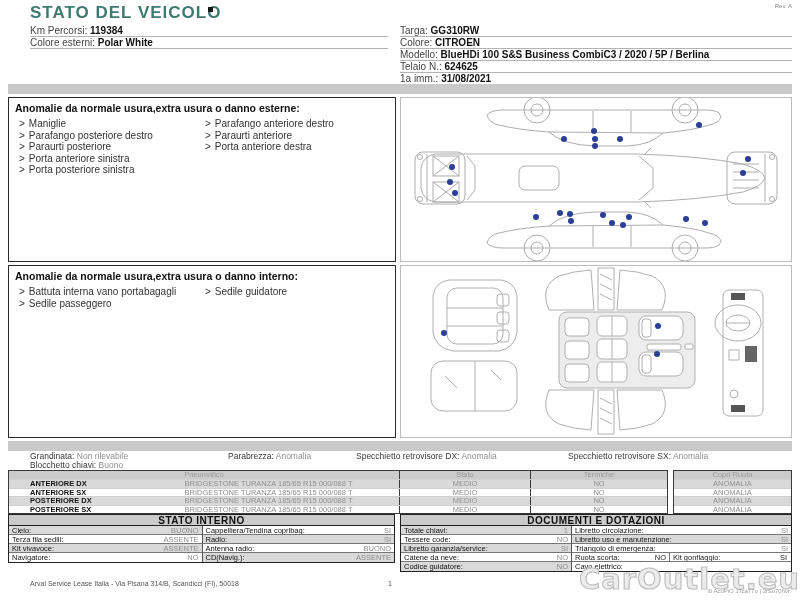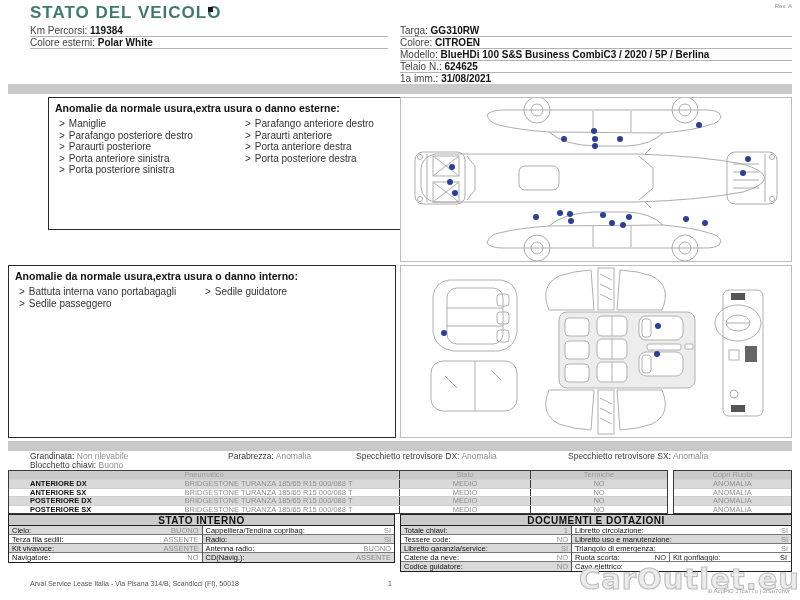--- a/index.html
+++ b/index.html
@@ -18,21 +18,21 @@
   .hdr-fields.right { left:400px; top:25px; width:392px; }
   .f-row { border-bottom:1px solid #b3b3b3; padding:1px 0 1px 0; height:12px; line-height:10px; white-space:nowrap; overflow:hidden; }
   .f-row .lab { color:#444; }
   .f-row .val { color:#111; font-weight:bold; }
   
   .band { position:absolute; left:8px; width:784px; height:10px; background:#c9c9c9; }
   .band.b1 { top:84px; }
   .band.b2 { top:441px; }
   
   .anom-box { position:absolute; left:8px; width:388px; background:#fff; border:1px solid #2a2a2a; }
-  .anom-box.ext { top:97px;  height:133px;margin-left:40px; }
+  .anom-box.ext { top:97px;  height:165px; }
   .anom-box.int { top:265px; height:173px; }
   .anom-title { font-size:10.5px; font-weight:bold; color:#111; padding:4px 6px 2px 6px; }
   .anom-cols { display:flex; padding:2px 4px 0 10px; }
   .anom-col { width:50%; font-size:10px; color:#333; }
   .aitem { line-height:11.5px; padding-right:6px; }
   .arr { margin-right:4px; }
   .diagram-box { position:absolute; left:400px; width:392px; background:#fff; border:1px solid #bdbdbd; }
   .diagram-box.ext { top:97px;  height:165px; }
   .diagram-box.int { top:265px; height:173px; }
   
@@ -120,21 +120,20 @@
         <div class="aitem"><span class="arr">&gt;</span><span>Maniglie</span></div>
         <div class="aitem"><span class="arr">&gt;</span><span>Parafango posteriore destro</span></div>
         <div class="aitem"><span class="arr">&gt;</span><span>Paraurti posteriore</span></div>
         <div class="aitem"><span class="arr">&gt;</span><span>Porta anteriore sinistra</span></div>
         <div class="aitem"><span class="arr">&gt;</span><span>Porta posteriore sinistra</span></div>
       </div>
       <div class="anom-col">
         <div class="aitem"><span class="arr">&gt;</span><span>Parafango anteriore destro</span></div>
         <div class="aitem"><span class="arr">&gt;</span><span>Paraurti anteriore</span></div>
         <div class="aitem"><span class="arr">&gt;</span><span>Porta anteriore destra</span></div>
-        <div class="aitem"><span class="arr">&gt;</span><span>Porta posteriore destra</span></div>
       </div>
     </div>
   </div>
 
   <div class="diagram-box ext">
     <svg viewBox="0 0 390 163" width="390" height="163">
       <g stroke="#adadad" fill="none" stroke-width="1">
 
         <g transform="translate(0,58) scale(1,-1)">
           <path d="M86,41 Q88,33 98,31 Q118,26 148,24 Q162,11 194,10 L226,10 Q250,11 262,23 Q294,26 308,31 Q318,33 320,39 L318,43 Q314,46 304,46 L102,46 Q90,46 86,41 Z"></path>

